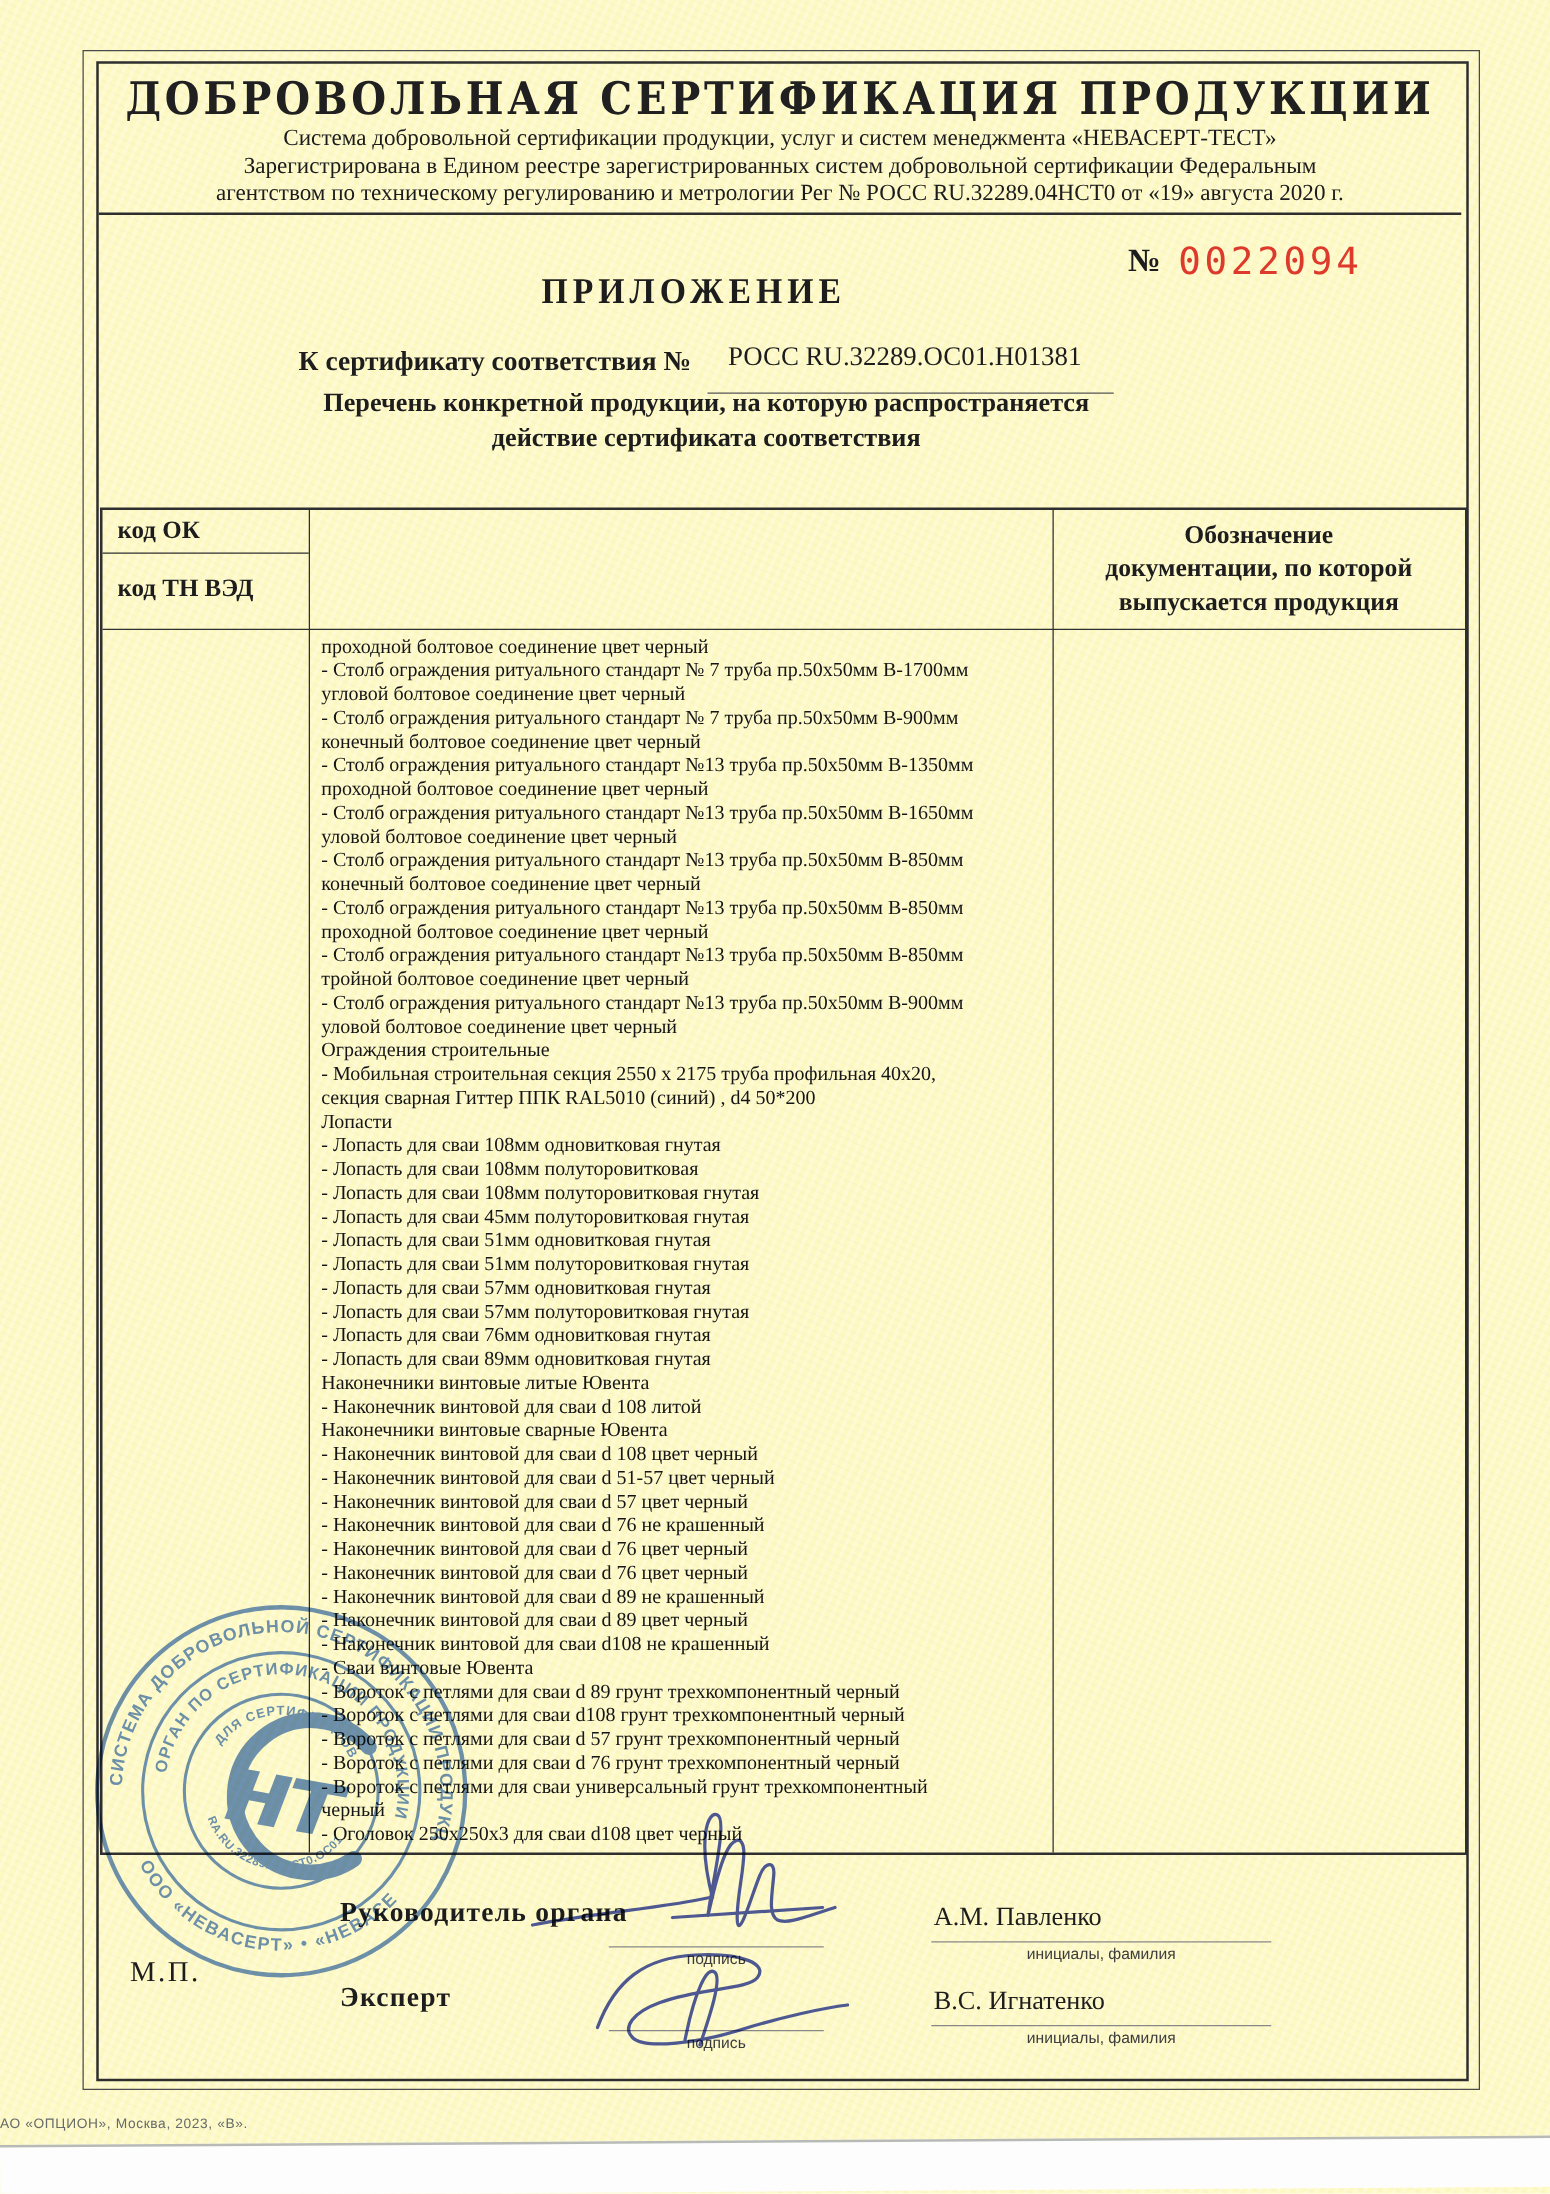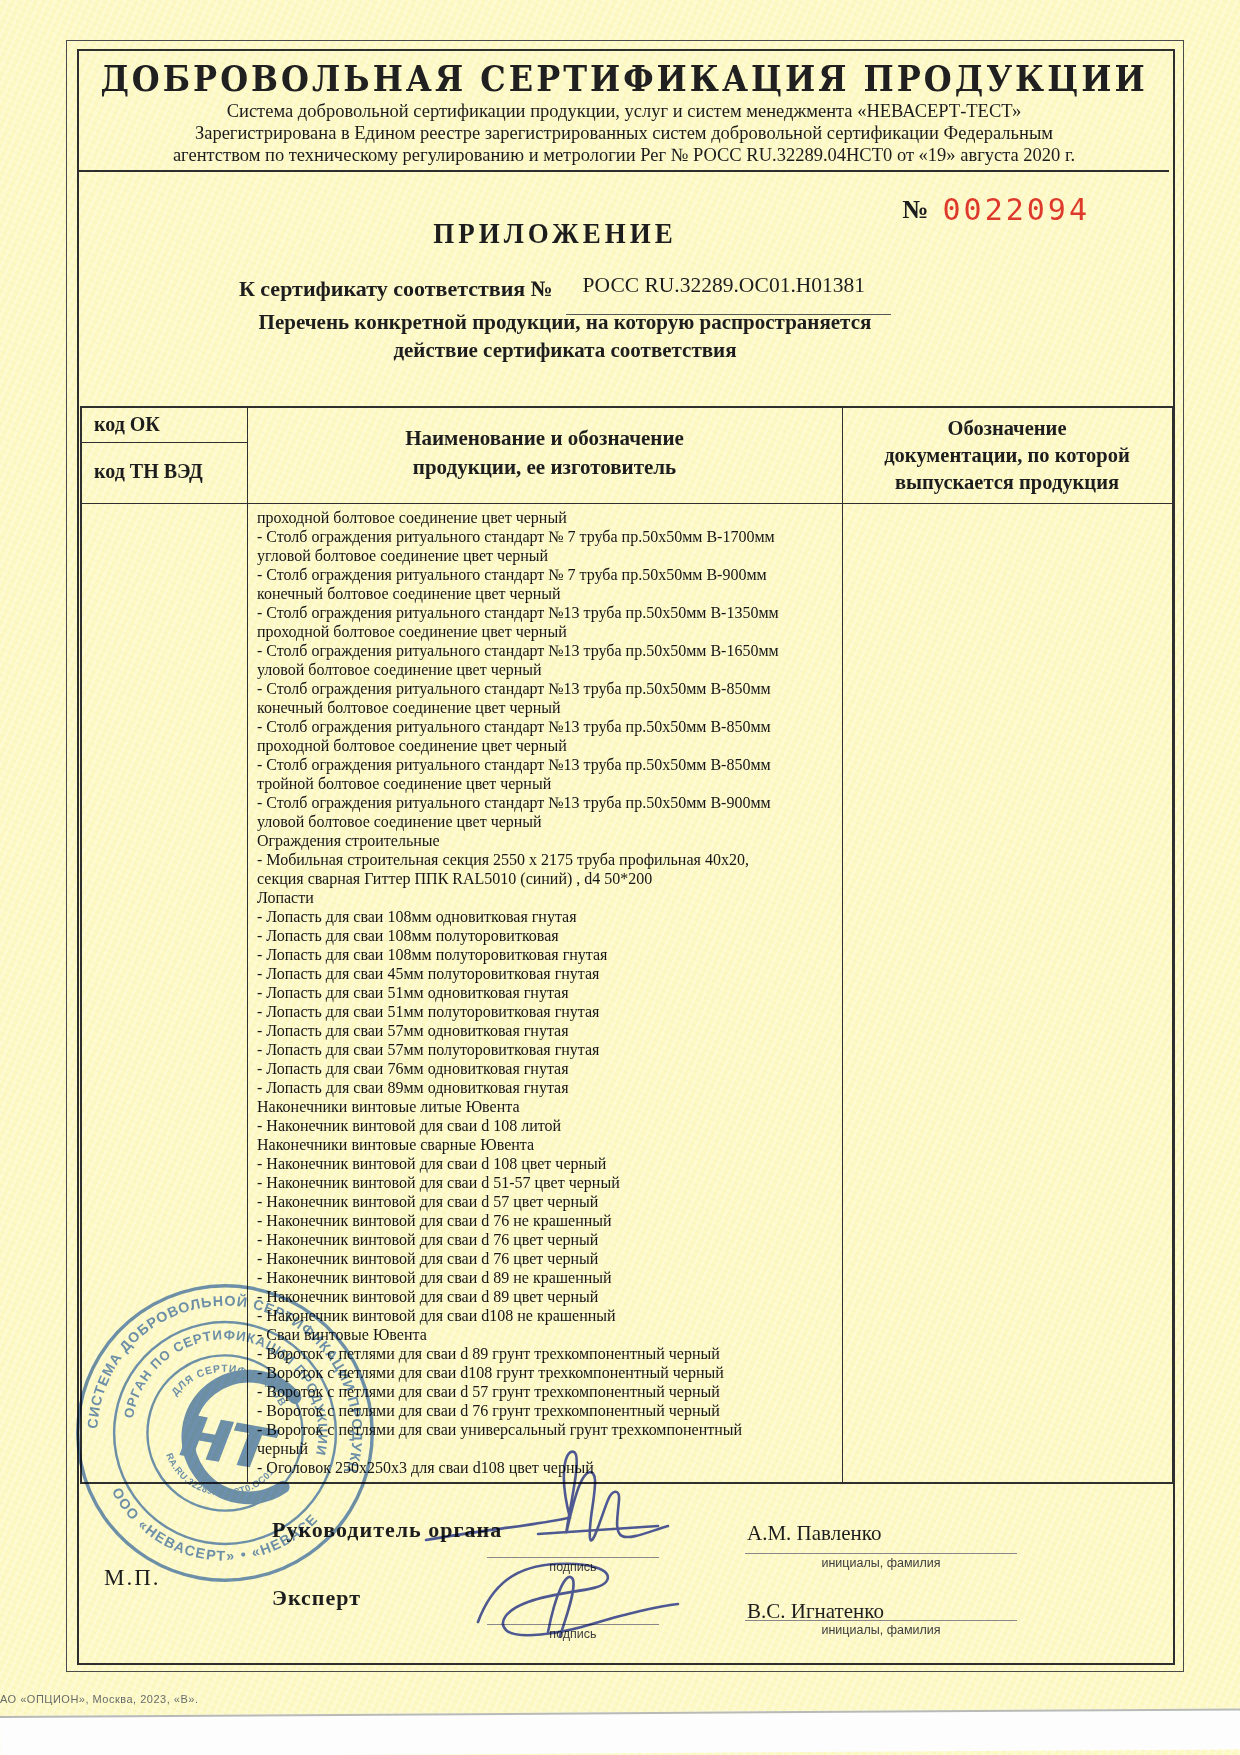--- a/index.html
+++ b/index.html
@@ -82,21 +82,21 @@
   
   .sig-role1{position:absolute;left:272px;top:1517px;font-size:22px;font-weight:bold;letter-spacing:1px;}
   .sig-role2{position:absolute;left:272px;top:1585px;font-size:22px;font-weight:bold;letter-spacing:1px;}
   .sig-line1{position:absolute;left:487px;top:1557px;width:172px;border-top:1.2px solid #888;}
   .sig-line2{position:absolute;left:487px;top:1624px;width:172px;border-top:1.2px solid #888;}
   .sig-caption1{position:absolute;left:487px;top:1560px;width:172px;text-align:center;
     font-family:"Liberation Sans",sans-serif;font-size:12.5px;color:#3c3c3c;}
   .sig-caption2{position:absolute;left:487px;top:1627px;width:172px;text-align:center;
     font-family:"Liberation Sans",sans-serif;font-size:12.5px;color:#3c3c3c;}
   .sig-name1{position:absolute;left:747px;top:1521px;width:270px;font-size:21px;}
-  .sig-name2{position:absolute;left:747px;top:1588px;width:270px;font-size:21px;margin-top:11px;}
+  .sig-name2{position:absolute;left:747px;top:1588px;width:270px;font-size:21px;}
   .name-line1{position:absolute;left:745px;top:1553px;width:272px;border-top:1.2px solid #888;}
   .name-line2{position:absolute;left:745px;top:1620px;width:272px;border-top:1.2px solid #888;}
   .name-caption1{position:absolute;left:745px;top:1556px;width:272px;text-align:center;
     font-family:"Liberation Sans",sans-serif;font-size:12.5px;color:#3c3c3c;}
   .name-caption2{position:absolute;left:745px;top:1623px;width:272px;text-align:center;
     font-family:"Liberation Sans",sans-serif;font-size:12.5px;color:#3c3c3c;}
   .mp-mark{position:absolute;left:104px;top:1540px;font-size:23px;letter-spacing:2px;margin-top:25px;}
   
   .stamp{position:absolute;left:68px;top:1276px;width:314px;height:314px;
     mix-blend-mode:multiply;opacity:.92;}
@@ -140,24 +140,20 @@
 
   <div class="cert-table">
     <div class="tl-v1"></div>
     <div class="tl-v2"></div>
     <div class="tl-header-bottom"></div>
     <div class="tl-col1-split"></div>
 
     <div class="hdr-col1a">код ОК</div>
     <div class="hdr-col1b">код ТН ВЭД</div>
 
-    <div class="hdr-col2">
-      <div>Наименование и обозначение</div>
-      <div>продукции, ее изготовитель</div>
-    </div>
 
     <div class="hdr-col3">
       <div>Обозначение</div>
       <div>документации, по которой</div>
       <div>выпускается продукция</div>
     </div>
 
     <div class="product-list">
         <div class="product-line">проходной  болтовое соединение цвет черный</div>
         <div class="product-line">- Столб ограждения ритуального стандарт № 7 труба пр.50х50мм В-1700мм</div>

